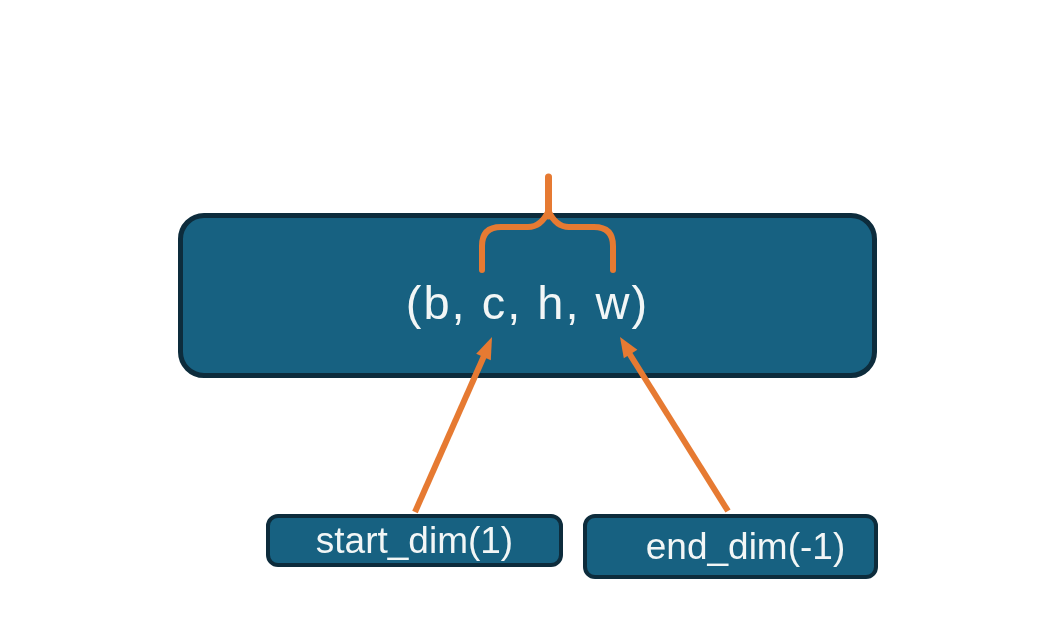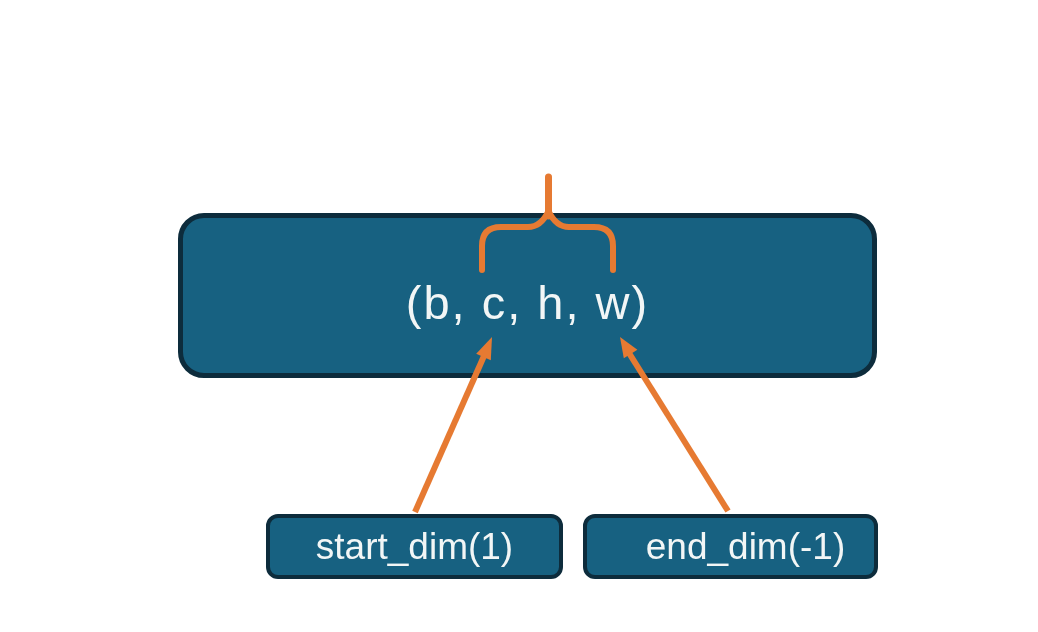--- a/index.html
+++ b/index.html
@@ -39,21 +39,21 @@
     width: 699px; height: 165px;
     border-width: 5px;
     border-radius: 26px;
     font-size: 47px;
     letter-spacing: 2px;
     padding-top: 14px;
     align-items: center;
   }
   .start-box {
     left: 266px; top: 514px;
-    width: 297px; height: 65px;
+    width: 297px; height: 53px;
     border-radius: 12px;
     font-size: 37px;
   }
   .end-box {
     left: 583px; top: 514px;
     width: 295px; height: 65px;
     border-radius: 12px;
     font-size: 37px;
     padding-left: 30px;
   }

